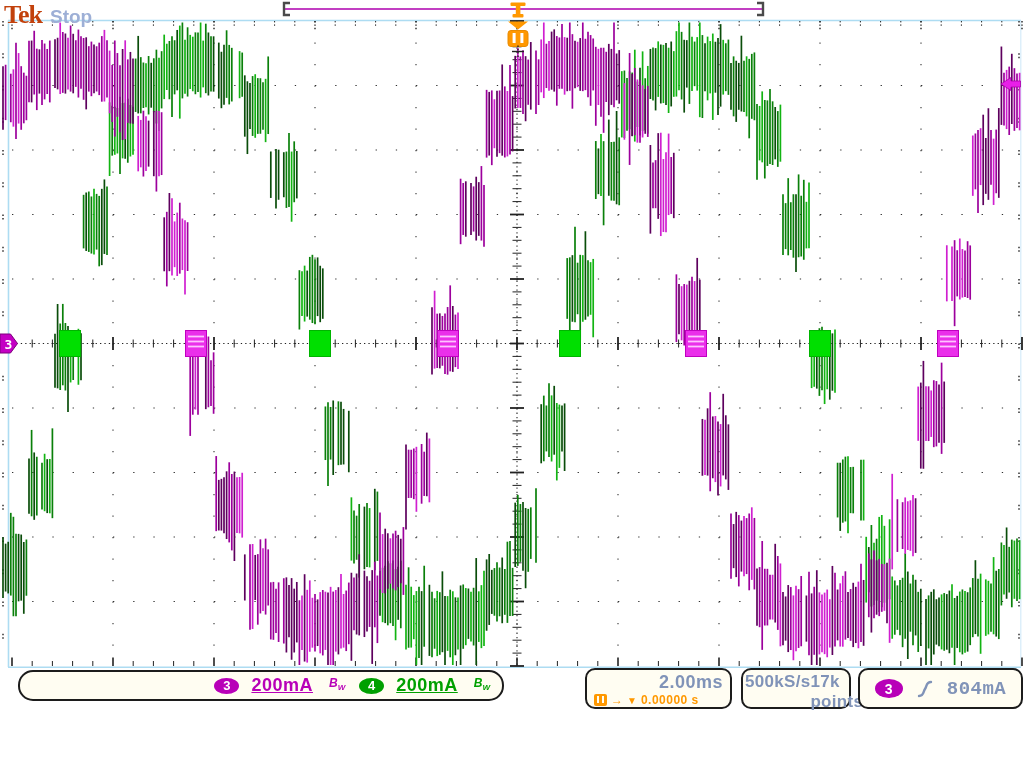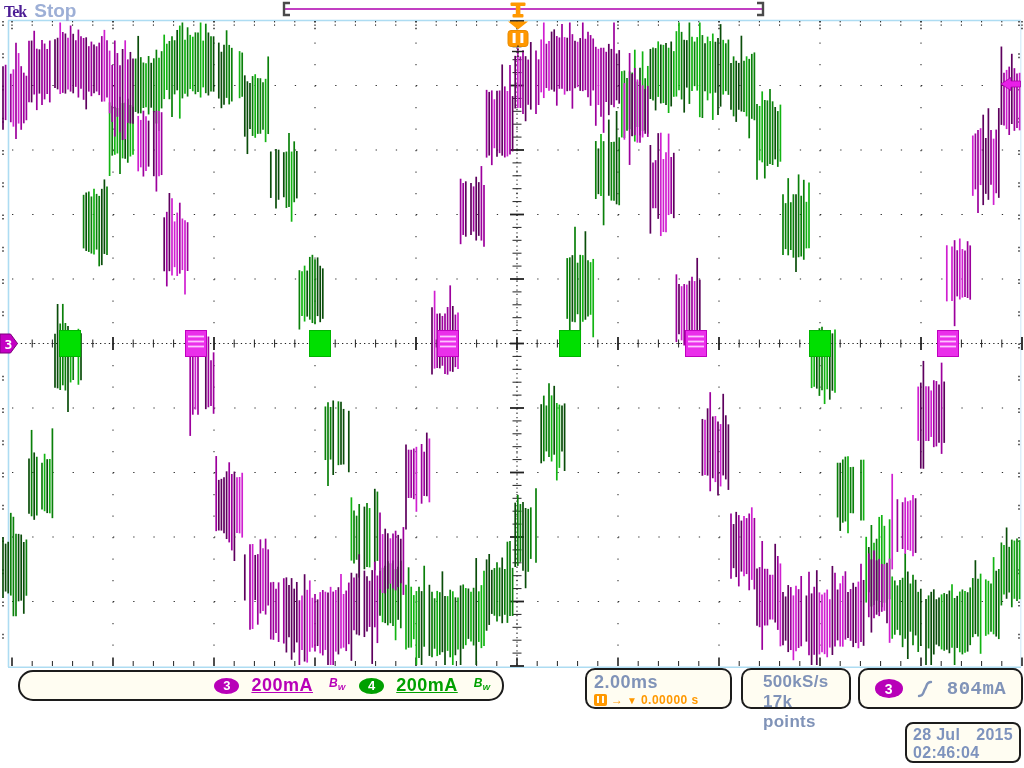--- a/index.html
+++ b/index.html
@@ -1,38 +1,38 @@
 <!DOCTYPE html>
 <html><head>
 <meta charset="utf-8">
 <style>
   html,body{margin:0;padding:0;width:1024px;height:768px;background:#ffffff;overflow:hidden;}
   .screen{position:relative;width:1024px;height:768px;font-family:"Liberation Sans",sans-serif;}
   #scope{position:absolute;left:0;top:0;z-index:1;}
   .hdr{position:absolute;left:4px;top:0px;z-index:3;white-space:nowrap;}
-  .logo{font-family:"Liberation Serif",serif;font-weight:900;font-size:16px;color:#4c1d95;letter-spacing:-1px;}
+  .logo{font-family:"Liberation Serif",serif;font-weight:900;font-size:26px;color:#c2410c;letter-spacing:-1px;}
   .acq{font-family:"Liberation Sans",sans-serif;font-weight:700;font-size:19px;color:#9dafd6;margin-left:8px;}
   .box{position:absolute;z-index:4;background:#fffdf2;border:2px solid #1c1c1c;box-sizing:border-box;}
   .b1{left:18px;top:670px;width:486px;height:31px;border-radius:15px;display:flex;align-items:center;justify-content:flex-end;padding-right:12px;}
   .b2{left:585px;top:668px;width:147px;height:41px;border-radius:10px;padding:2px 7px;display:flex;flex-direction:column;justify-content:space-between;}
-  .b3{left:741px;top:668px;width:110px;height:41px;border-radius:10px;padding:2px 20px;display:flex;flex-direction:column;justify-content:space-between;}
+  .b3{left:741px;top:668px;width:110px;height:41px;border-radius:10px;padding:2px 2px;display:flex;flex-direction:row;justify-content:space-between;}
   .b4{left:858px;top:668px;width:165px;height:41px;border-radius:10px;display:flex;align-items:center;justify-content:center;gap:14px;}
   .b5{left:905px;top:722px;width:116px;height:41px;border-radius:8px;padding:2px 6px;display:flex;flex-direction:column;justify-content:space-between;}
   .badge{display:inline-flex;align-items:center;justify-content:center;width:25px;height:16px;border-radius:50%;color:#fff;font-weight:700;font-size:13px;}
   .badge.m{background:#b800b8;}
   .badge.g{background:#00a000;}
   .badge.big{width:28px;height:19px;font-size:14px;}
   .vtx{font-weight:700;font-size:18px;letter-spacing:0.5px;}
   .mag{color:#b800b8;}
   .grn{color:#00a000;}
   .slate{color:#8093b8;}
   .bw{font-weight:700;font-size:12px;line-height:10px;font-style:italic;}
   .bw sub{font-size:8px;}
   .sp12{margin-left:12px;text-decoration:underline;}.sp16{margin-left:16px;}.sp14{margin-left:14px;}
-  .ln{font-weight:700;font-size:18px;color:#8093b8;letter-spacing:0.5px;}
+  .ln{font-weight:700;font-size:18px;color:#8093b8;letter-spacing:0.5px;text-align:right;}
   .ln2{font-weight:700;font-size:17px;color:#8093b8;letter-spacing:0.3px;}
   .tpos{display:flex;align-items:center;gap:4px;color:#ff9800;}
   .tpin{display:inline-block;width:13px;height:12px;background:#ff9800;border-radius:2px;position:relative;}
   .tpin::before,.tpin::after{content:"";position:absolute;top:2px;width:2px;height:7px;background:#fffdf2;}
   .tpin::before{left:3px;}
   .tpin::after{left:8px;}
   .tarr{font-size:12px;font-weight:700;}
   .tdown{font-size:10px;}
   .tval{font-weight:700;font-size:12px;letter-spacing:0.5px;}
   .dt{font-weight:700;font-size:16px;color:#7e93bd;letter-spacing:0.3px;}
@@ -1106,21 +1106,14 @@
   </div>
 
   <div class="box b4">
     <span class="badge m big">3</span>
     <svg width="16" height="20">
         <path d="M2 17 C7 17 6 13 8 10 C10 7 9 3 14 3" stroke="#8093b8" stroke-width="2.4" fill="none" stroke-linecap="round"></path>
       </svg>
     <span class="vtx slate" style="font-size:19px;font-family:Liberation Mono, monospace;">804mA</span>
   </div>
 
-  <div class="box b5">
-    <span class="dt drow">
-      <span>28 Jul</span>
-      <span>2015</span>
-    </span>
-    <span class="dt">02:46:04</span>
-  </div>
 
 </div>
 
 </body></html>

